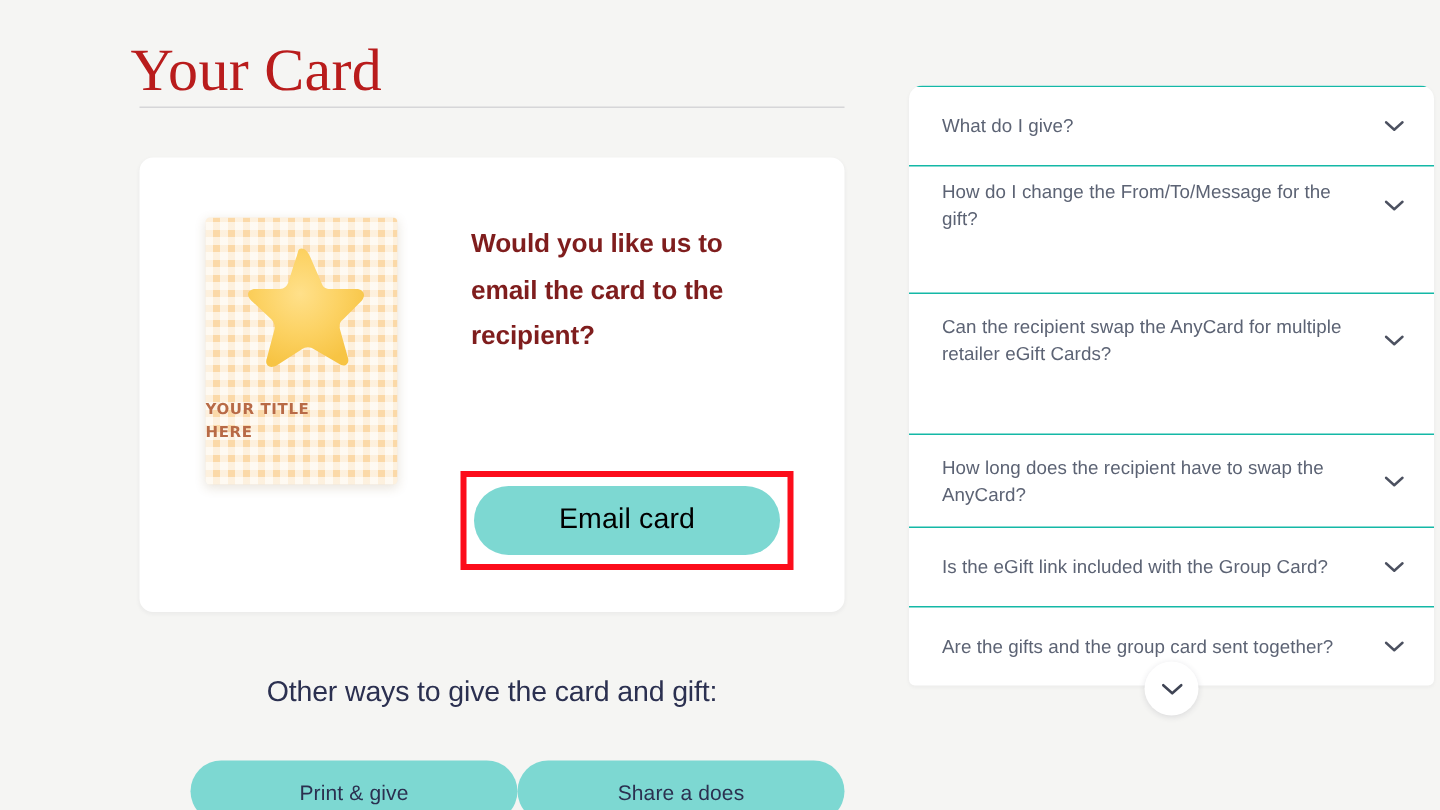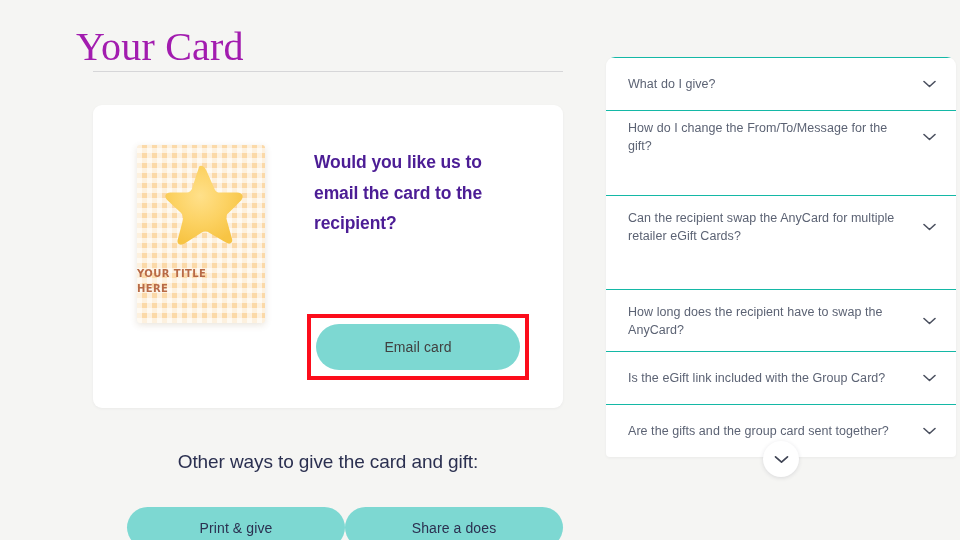--- a/index.html
+++ b/index.html
@@ -16,26 +16,26 @@
   }
   .page {
     position: relative;
     width: 960px;
     height: 540px;
   }
 
   
   .page-title {
     position: absolute;
-    left: 76px;
+    left: 87px;
     top: -4px;
     font-family: "Liberation Serif", serif;
     font-size: 40px;
     line-height: 48px;
-    color: #a21caf;
+    color: #b91c1c;
     letter-spacing: 0.2px;
     font-weight: 400;
   }
   .title-divider {
     position: absolute;
     left: 93px;
     top: 71px;
     width: 470px;
     height: 1px;
     background: #d6d6d8;
@@ -96,21 +96,21 @@
 
   
   .card-question {
     position: absolute;
     left: 221px;
     top: 42px;
     width: 215px;
     font-size: 17.5px;
     line-height: 30.5px;
     font-weight: 700;
-    color: #4c1d95;
+    color: #7f1d1d;
     letter-spacing: -0.1px;
   }
 
   
   .email-highlight {
     position: absolute;
     left: 307px;
     top: 314px;
     width: 222px;
     height: 66px;
@@ -120,23 +120,23 @@
   }
   .btn-email {
     position: absolute;
     left: 316px;
     top: 324px;
     width: 204px;
     height: 46px;
     border: none;
     border-radius: 23px;
     background: #7dd8d2;
-    color: #404040;
+    color: #000000;
     font-family: "Liberation Sans", sans-serif;
-    font-size: 14px;
+    font-size: 19px;
     font-weight: 400;
     letter-spacing: 0.1px;
     cursor: pointer;
     padding: 0;
   }
 
   
   .other-ways-label {
     position: absolute;
     left: 93px;

